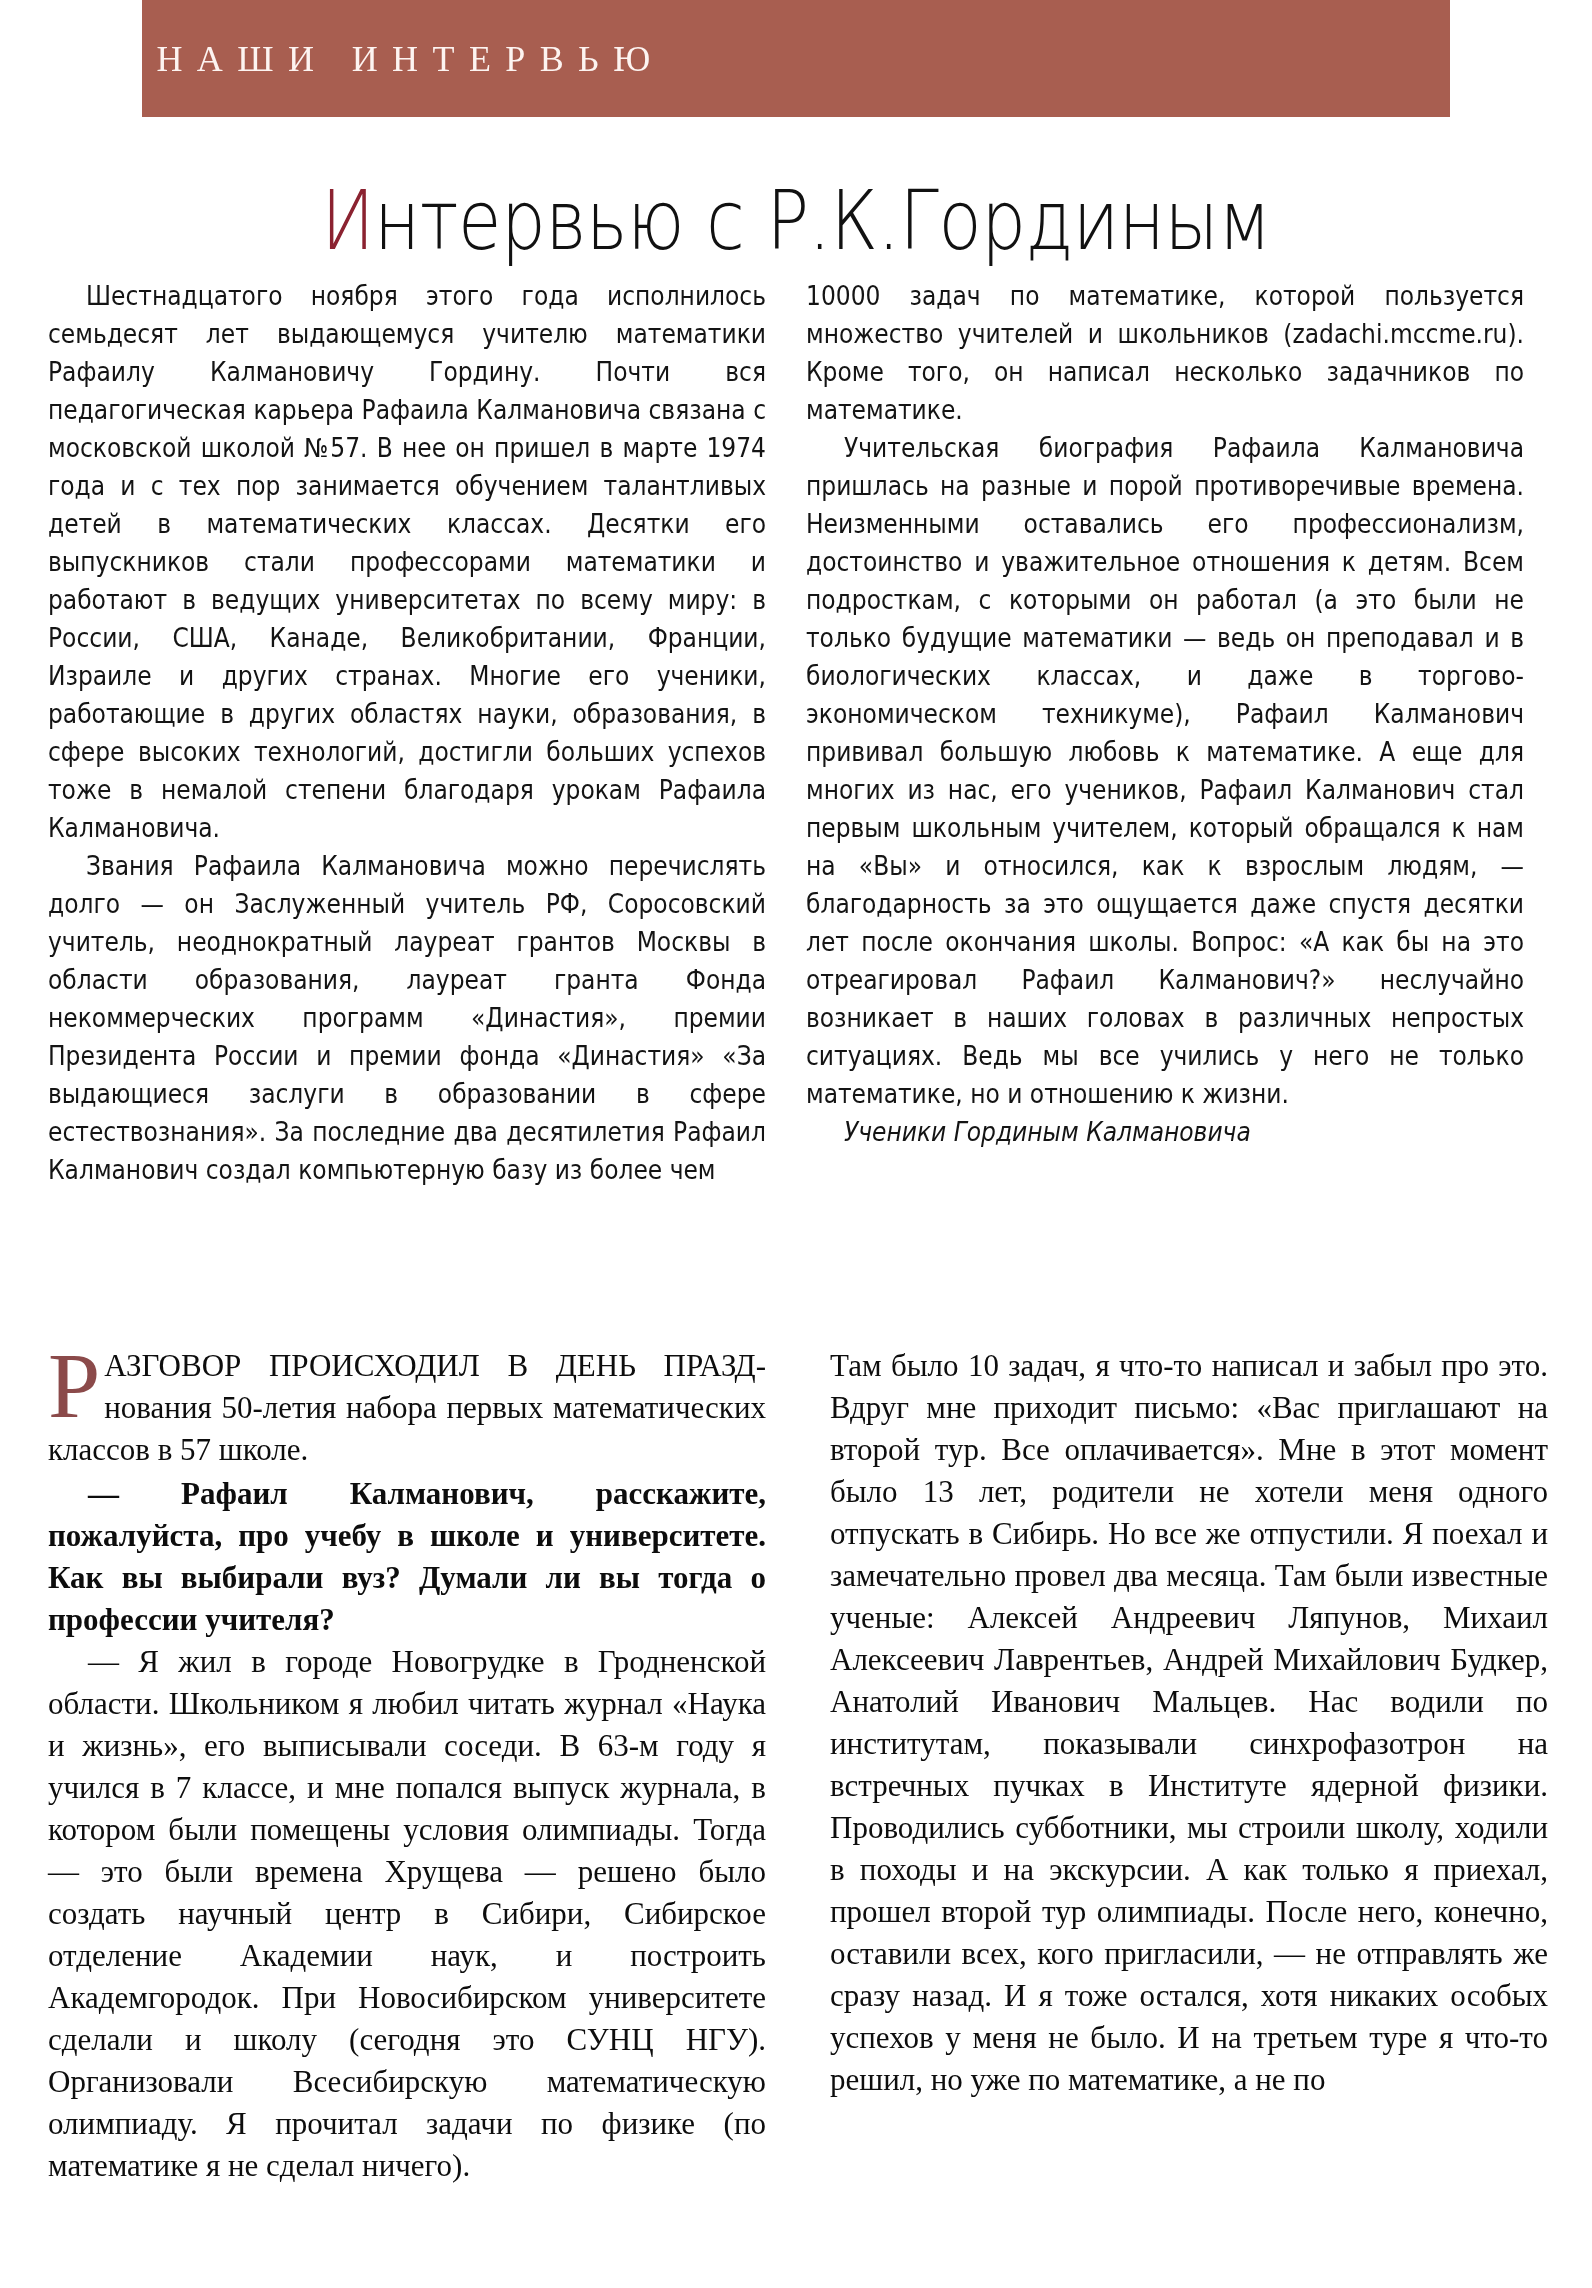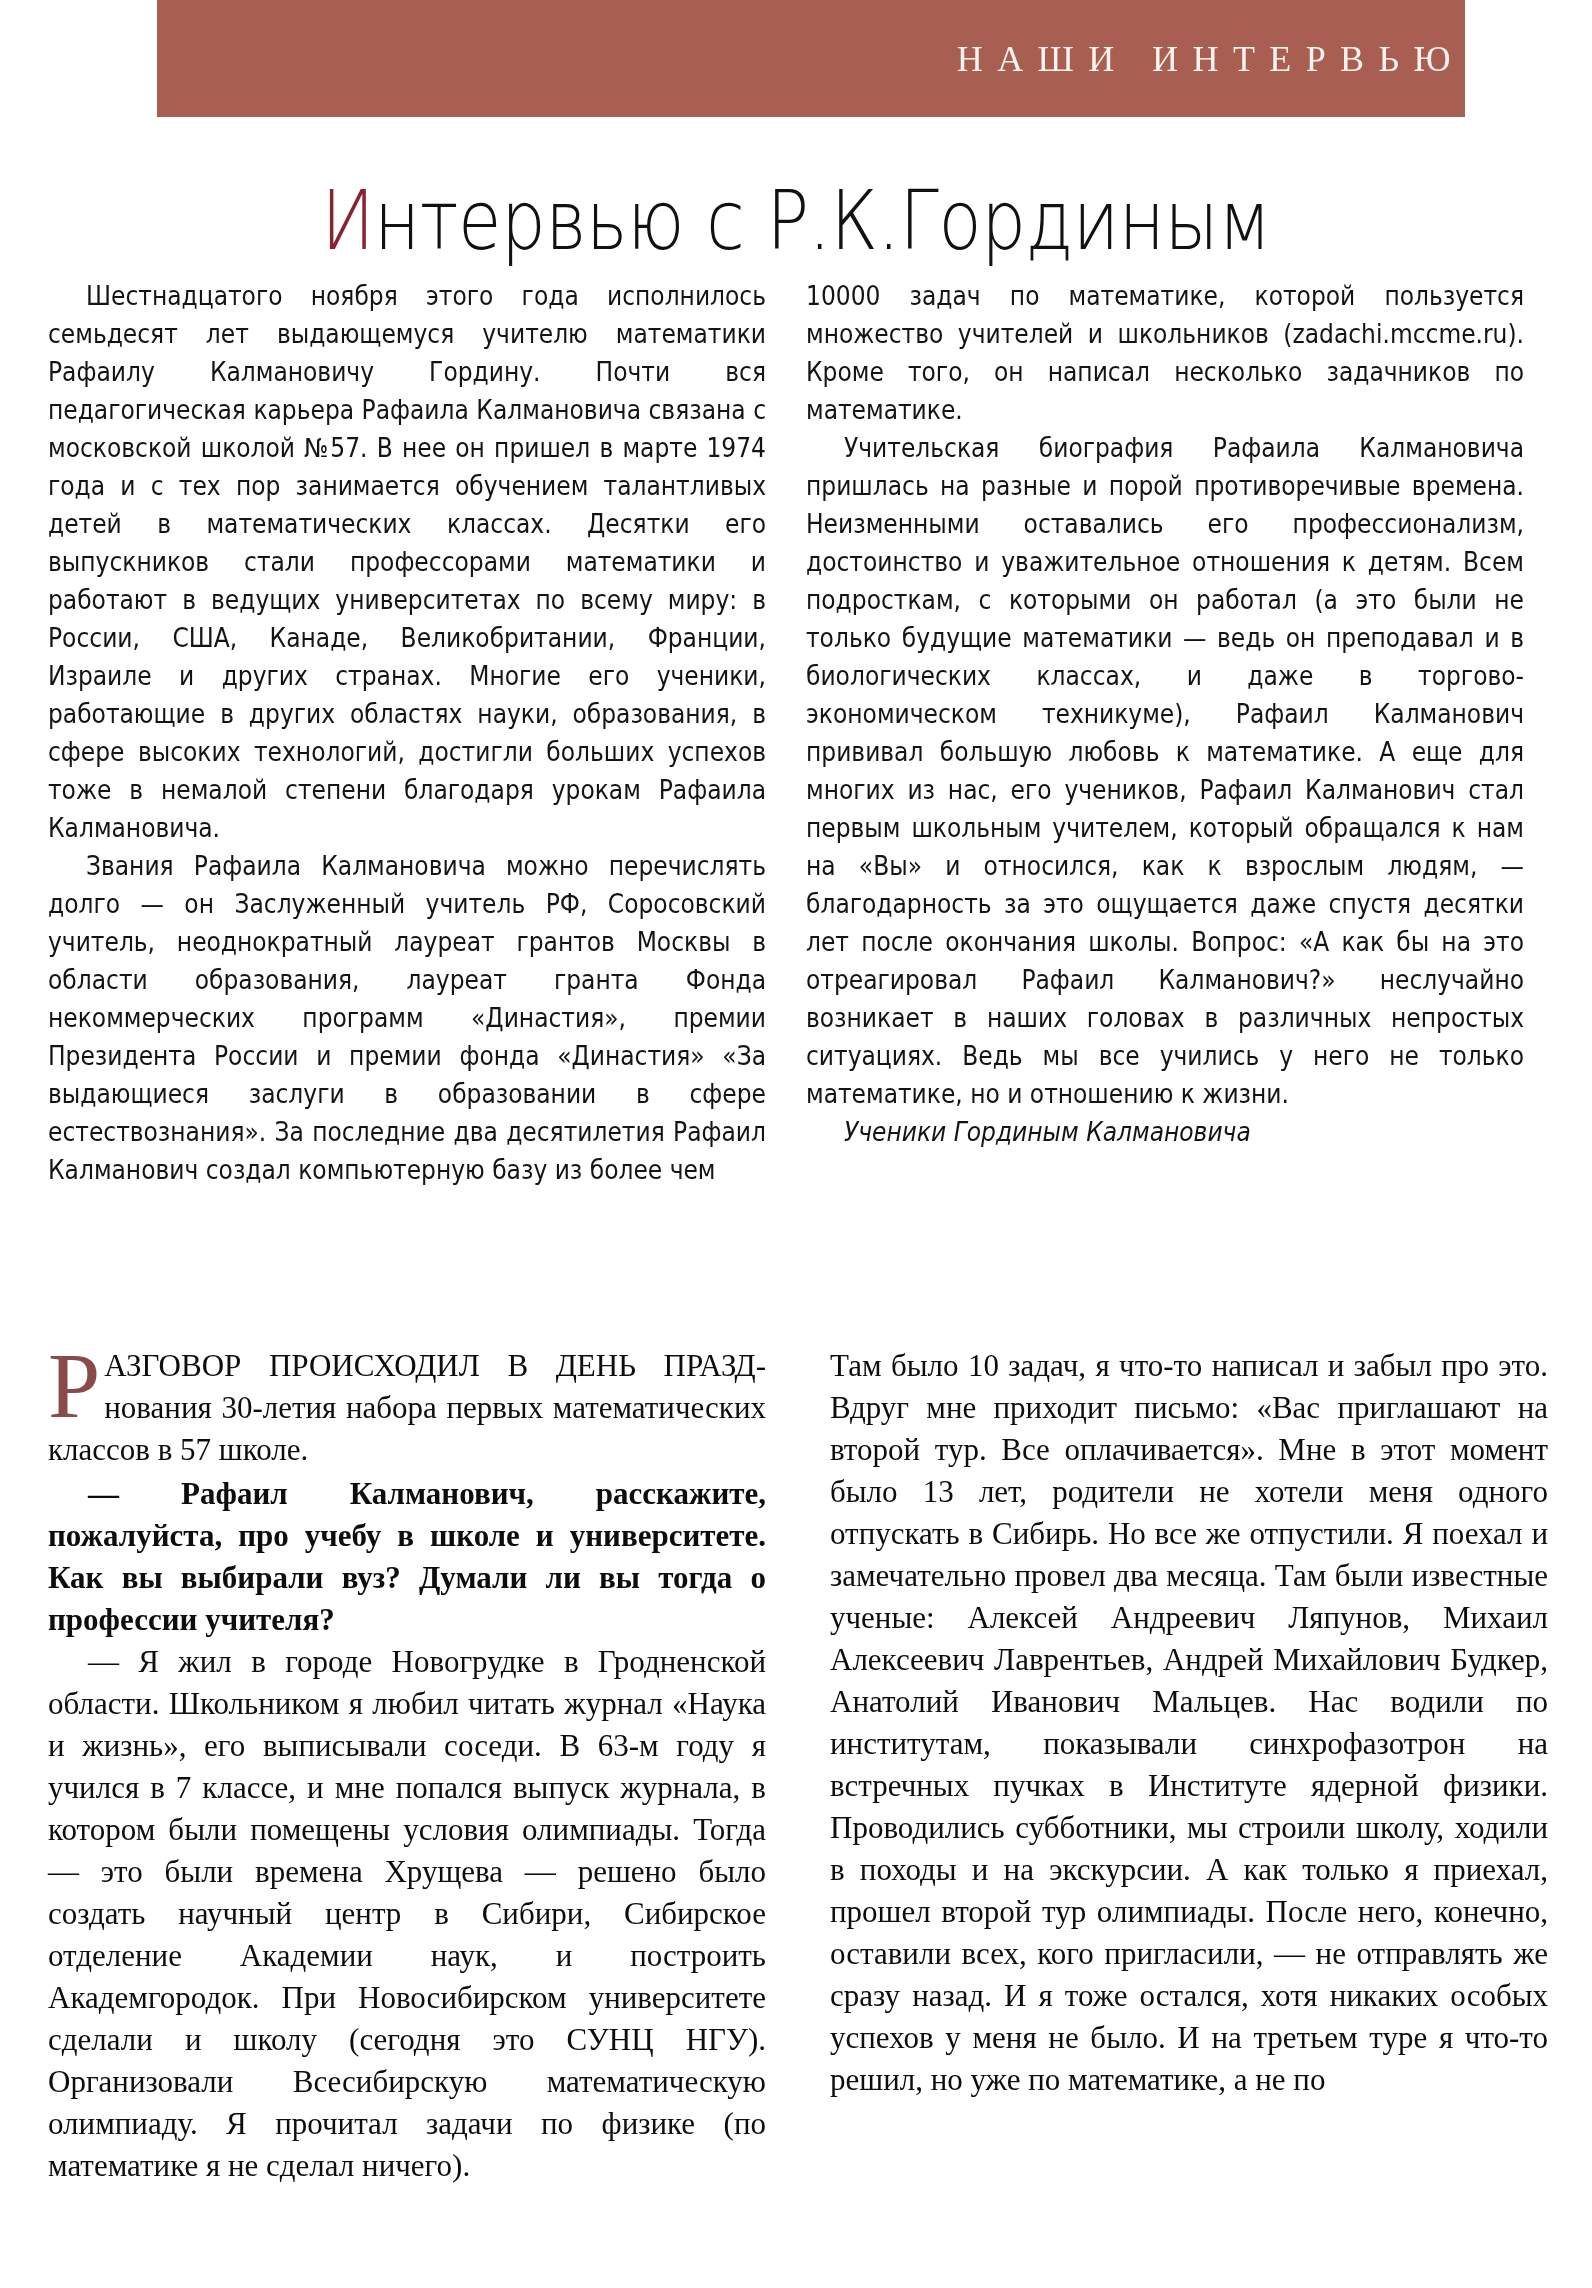--- a/index.html
+++ b/index.html
@@ -11,28 +11,28 @@
     width: 1592px;
     height: 2289px;
     font-family: "DejaVu Sans", sans-serif;
     position: relative;
     overflow: hidden;
   }
 
   
   .banner {
     position: absolute;
-    left: 157px;
+    left: 142px;
     top: 0;
     width: 1308px;
     height: 117px;
     background: #a85e50;
     display: flex;
     align-items: center;
-    justify-content: flex-end;
+    justify-content: flex-start;
   }
   .banner-text {
     font-family: "Liberation Serif", serif;
     font-size: 36px;
     color: #fdf4f1;
     letter-spacing: 0.40em;
     text-indent: 0.40em;
     font-weight: 400;
     white-space: nowrap;
   }
@@ -156,21 +156,21 @@
     <p class="noindent">10000 задач по математике, которой пользуется множество учителей и школьников (zadachi.mccme.ru). Кроме того, он написал несколько задачников по математике.</p>
     <p>Учительская биография Рафаила Калмановича пришлась на разные и порой противоречивые времена. Неизменными оставались его профессионализм, достоинство и уважительное отношения к детям. Всем подросткам, с которыми он работал (а это были не только будущие математики — ведь он преподавал и в биологических классах, и даже в торгово-экономическом техникуме), Рафаил Калманович прививал большую любовь к математике. А еще для многих из нас, его учеников, Рафаил Калманович стал первым школьным учителем, который обращался к нам на «Вы» и относился, как к взрослым людям, — благодарность за это ощущается даже спустя десятки лет после окончания школы. Вопрос: «А как бы на это отреагировал Рафаил Калманович?» неслучайно возникает в наших головах в различных непростых ситуациях. Ведь мы все учились у него не только математике, но и отношению к жизни.</p>
     <p class="signature">Ученики Гординым Калмановича</p>
   </div>
 
 </div>
 
 <div class="interview">
 
   <div class="col serif">
-    <p class="noindent dropcap-para"><span class="dropcap">Р</span><span class="upper">АЗГОВОР ПРОИСХОДИЛ В ДЕНЬ ПРАЗД-</span><span>нования 30-летия набора первых математических классов в 57 школе.</span></p>
+    <p class="noindent dropcap-para"><span class="dropcap">Р</span><span class="upper">АЗГОВОР ПРОИСХОДИЛ В ДЕНЬ ПРАЗД-</span><span>нования 50-летия набора первых математических классов в 57 школе.</span></p>
     <p class="q">— Рафаил Калманович, расскажите, пожалуйста, про учебу в школе и университете. Как вы выбирали вуз? Думали ли вы тогда о профессии учителя?</p>
     <p>— Я жил в городе Новогрудке в Гродненской области. Школьником я любил читать журнал «Наука и жизнь», его выписывали соседи. В 63-м году я учился в 7 классе, и мне попался выпуск журнала, в котором были помещены условия олимпиады. Тогда — это были времена Хрущева — решено было создать научный центр в Сибири, Сибирское отделение Академии наук, и построить Академгородок. При Новосибирском университете сделали и школу (сегодня это СУНЦ НГУ). Организовали Всесибирскую математическую олимпиаду. Я прочитал задачи по физике (по математике я не сделал ничего).</p>
   </div>
 
   <div class="col serif">
     <p class="noindent">Там было 10 задач, я что-то написал и забыл про это. Вдруг мне приходит письмо: «Вас приглашают на второй тур. Все оплачивается». Мне в этот момент было 13 лет, родители не хотели меня одного отпускать в Сибирь. Но все же отпустили. Я поехал и замечательно провел два месяца. Там были известные ученые: Алексей Андреевич Ляпунов, Михаил Алексеевич Лаврентьев, Андрей Михайлович Будкер, Анатолий Иванович Мальцев. Нас водили по институтам, показывали синхрофазотрон на встречных пучках в Институте ядерной физики. Проводились субботники, мы строили школу, ходили в походы и на экскурсии. А как только я приехал, прошел второй тур олимпиады. После него, конечно, оставили всех, кого пригласили, — не отправлять же сразу назад. И я тоже остался, хотя никаких особых успехов у меня не было. И на третьем туре я что-то решил, но уже по математике, а не по</p>
   </div>
 
 </div>
 

